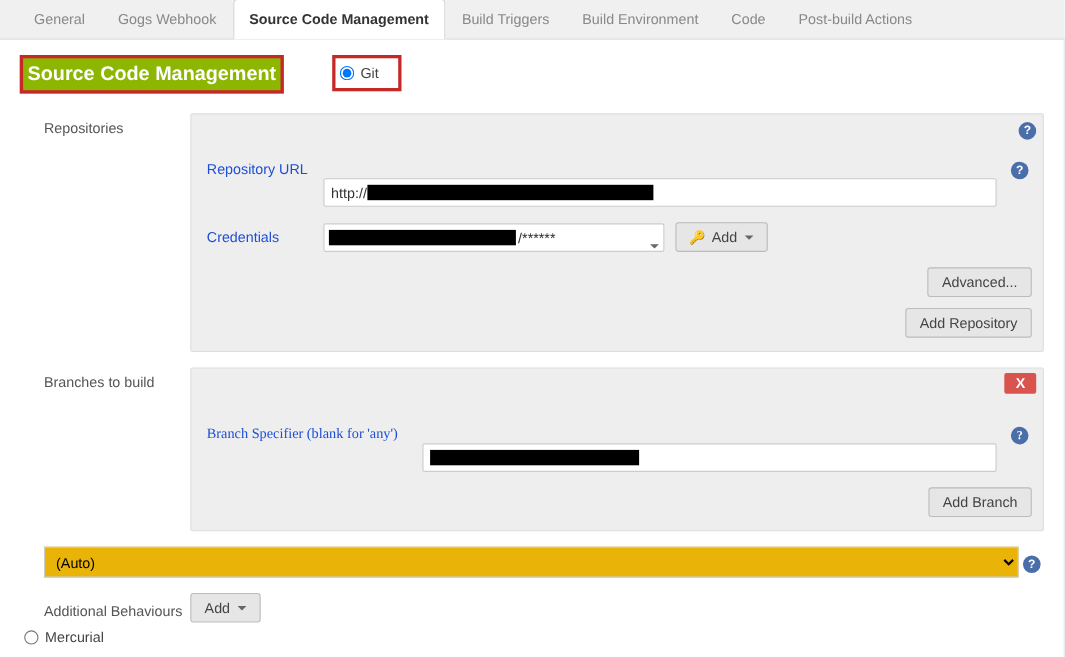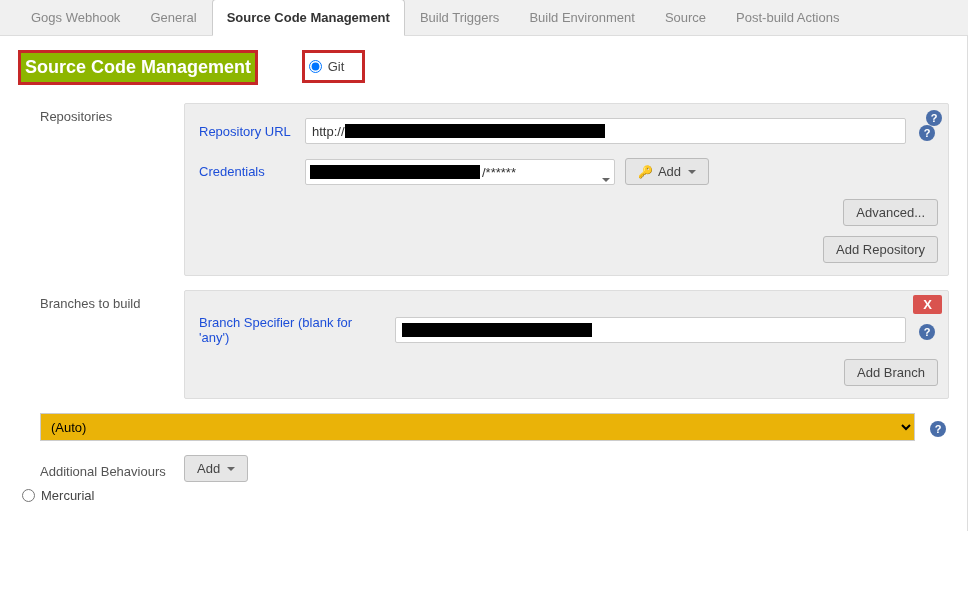--- a/index.html
+++ b/index.html
@@ -61,21 +61,21 @@
       border: 3px solid #c62828;
       padding: 6px 18px 6px 4px;
     }
     .radio-row input[type="radio"] {
       width: 13px;
       height: 13px;
     }
     .config-block {
       display: flex;
       margin: 8px 18px 0 40px;
-      gap: 12px;
+      gap: 1px;
     }
     .config-label {
       width: 132px;
       padding-top: 6px;
       color: #555;
       font-size: 13px;
     }
     .config-body {
       flex: 1;
       background: #eee;
@@ -104,20 +104,21 @@
       width: 186px;
     }
     .text-input {
       flex: 1;
       padding: 4px 6px;
       border: 1px solid #ccc;
       border-radius: 2px;
       font-size: 13px;
       height: 26px;
       background: #fff;
+      margin-top: 44px;
     }
     .text-input .redact {
       background: #000; display: inline-block; height: 14px; vertical-align: middle;
     }
     .btn {
       display: inline-flex;
       align-items: center;
       background: #e6e6e6;
       border: 1px solid #bbb;
       border-radius: 3px;
@@ -205,26 +206,26 @@
       border: 1px solid #ccc;
       background: #eab308;
       font-size: 13px;
       height: 28px;
     }
   </style>
 </head>
 <body>
 
 <div class="tabs-bar">
+  <div class="tab">General</div>
   <div class="tab">Gogs Webhook</div>
-  <div class="tab">General</div>
   <div class="tab active">Source Code Management</div>
   <div class="tab">Build Triggers</div>
   <div class="tab">Build Environment</div>
-  <div class="tab">Source</div>
+  <div class="tab">Code</div>
   <div class="tab">Post-build Actions</div>
 </div>
 
 <div class="content">
 
   <div class="section-header">Source Code Management</div>
 
 
   <div class="radio-row highlighted">
     <input type="radio" name="scm" checked="" style="">
@@ -273,21 +274,21 @@
       </div>
     </div>
   </div>
 
   
   <div class="config-block" style="margin-top:14px;">
     <div class="config-label">Branches to build</div>
     <div class="config-body">
       <div class="delete-x">X</div>
 
-      <div class="field-row" style="margin-top:10px;">
+      <div class="field-row" style="margin-top:10px;font-family:Liberation Serif, serif;">
         <div class="field-label wide">Branch Specifier (blank for 'any')</div>
         <div class="text-input" style="display:flex; align-items:center;">
           <span class="redact" style="width:190px;"></span>
         </div>
         <div class="help-outer">
             <span class="help-icon">?</span>
           </div>
       </div>
 
       <div class="btn-row-right">

